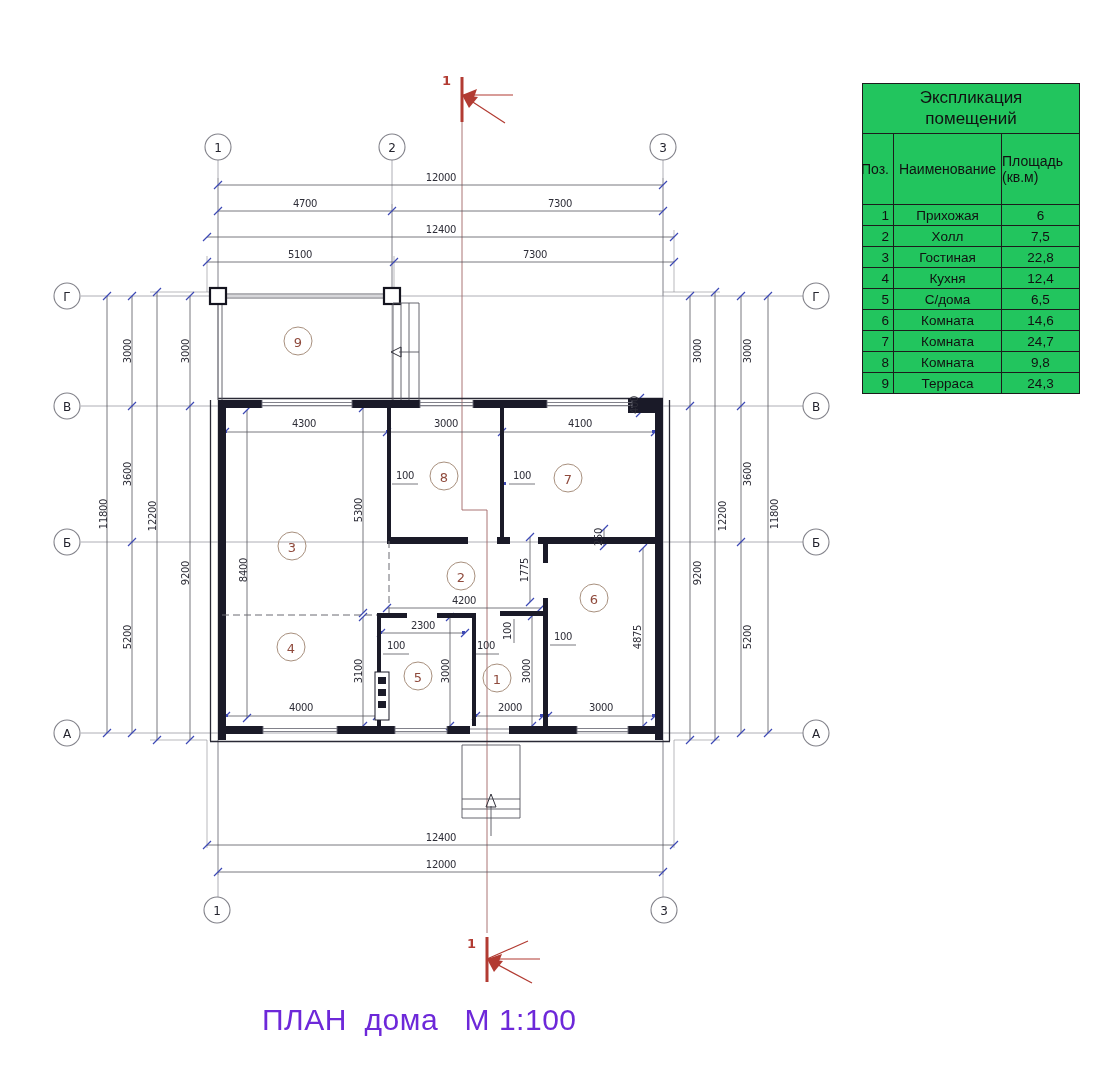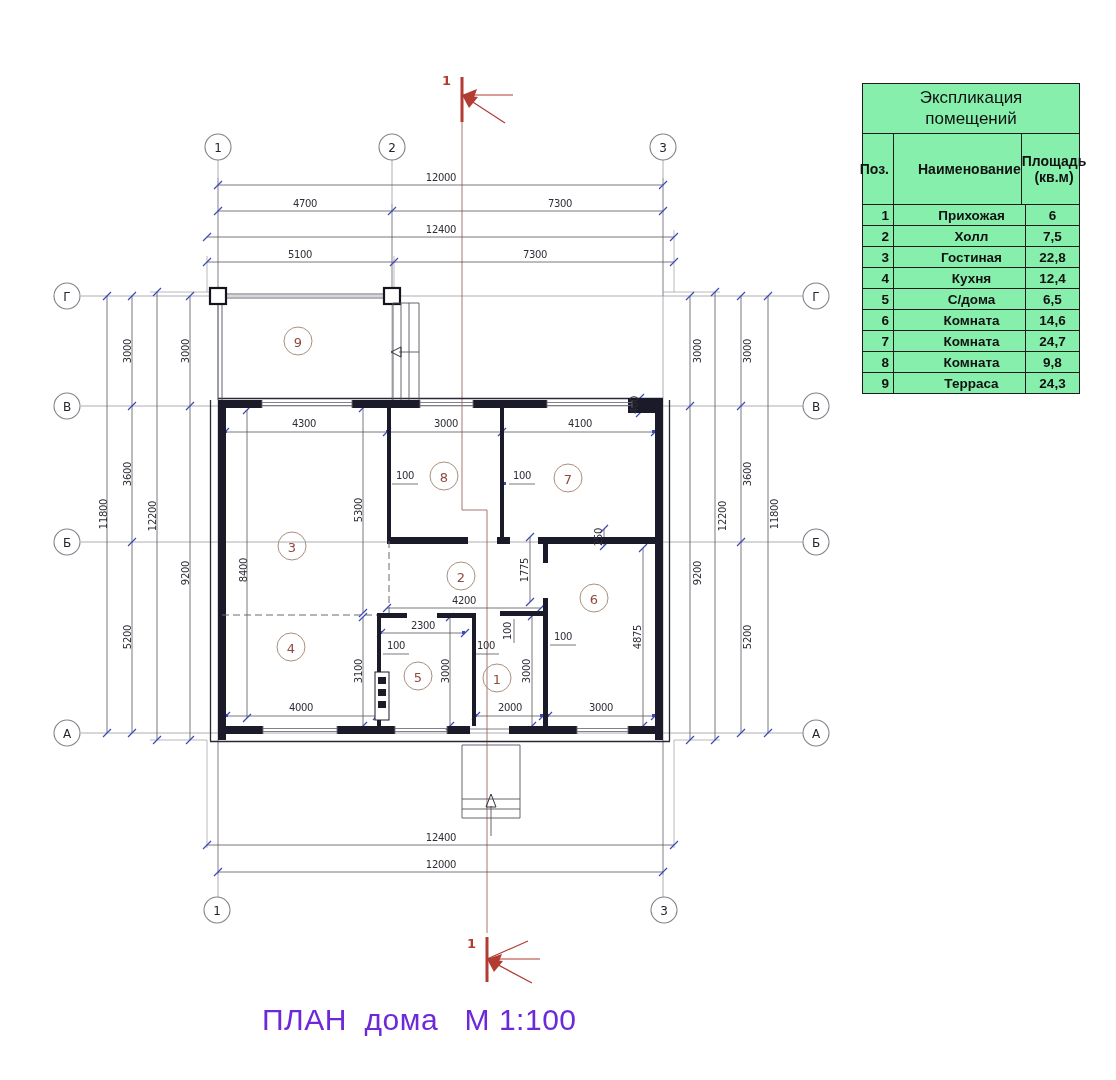--- a/index.html
+++ b/index.html
@@ -5,27 +5,27 @@
   html,body{margin:0;padding:0;background:#fff;}
   body{width:1116px;height:1080px;position:relative;font-family:"Liberation Sans",sans-serif;}
   #stage{position:absolute;inset:0;}
   svg text{font-family:"DejaVu Sans",sans-serif;}
   .d{font-size:10px;fill:#2e2e38;text-anchor:middle;letter-spacing:-0.3px;}
   .dv{font-size:10px;fill:#2e2e38;text-anchor:middle;dominant-baseline:central;letter-spacing:-0.3px;}
   .ax{font-size:12px;fill:#24242e;text-anchor:middle;dominant-baseline:central;}
   .rm{font-size:13px;fill:#8f4a3c;text-anchor:middle;dominant-baseline:central;}
   .sec{font-size:13px;font-weight:bold;fill:#b23b32;text-anchor:end;}
   
-  .xtable{position:absolute;left:862px;top:83px;width:216px;border:1.6px solid #1c1c1c;background:#86efac;color:#111;}
+  .xtable{position:absolute;left:862px;top:83px;width:216px;border:1.6px solid #1c1c1c;background:#22c55e;color:#111;}
   .xtable .ttl{border-bottom:1.4px solid #1c1c1c;text-align:center;font-size:17px;padding:3px 0 4px 0;line-height:21px;}
   .xrow{display:flex;align-items:stretch;border-bottom:1.2px solid #1c1c1c;}
   .xrow:last-child{border-bottom:none;}
-  .xc{display:flex;align-items:center;justify-content:center;text-align:center;font-size:13.5px;font-weight:bold;}
+  .xc{display:flex;align-items:center;justify-content:center;text-align:left;font-size:13.5px;}
   .c-pos{width:31px;border-right:1.2px solid #1c1c1c;justify-content:flex-end;padding-right:4px;box-sizing:border-box;}
-  .c-name{width:107px;border-right:1.2px solid #1c1c1c;margin-left:24px;}
+  .c-name{width:107px;border-right:1.2px solid #1c1c1c;}
   .c-area{flex:1;}
   .xhead{height:70px;}
   .xhead .xc{font-size:14px;line-height:16px;}
   .xbody .xrow{height:20px;}
   .title{position:absolute;left:262px;top:1003px;font-size:30px;color:#6d28d9;white-space:pre;letter-spacing:0.5px;}
 </style>
 </head>
 <body>
 
 <div id="stage">

